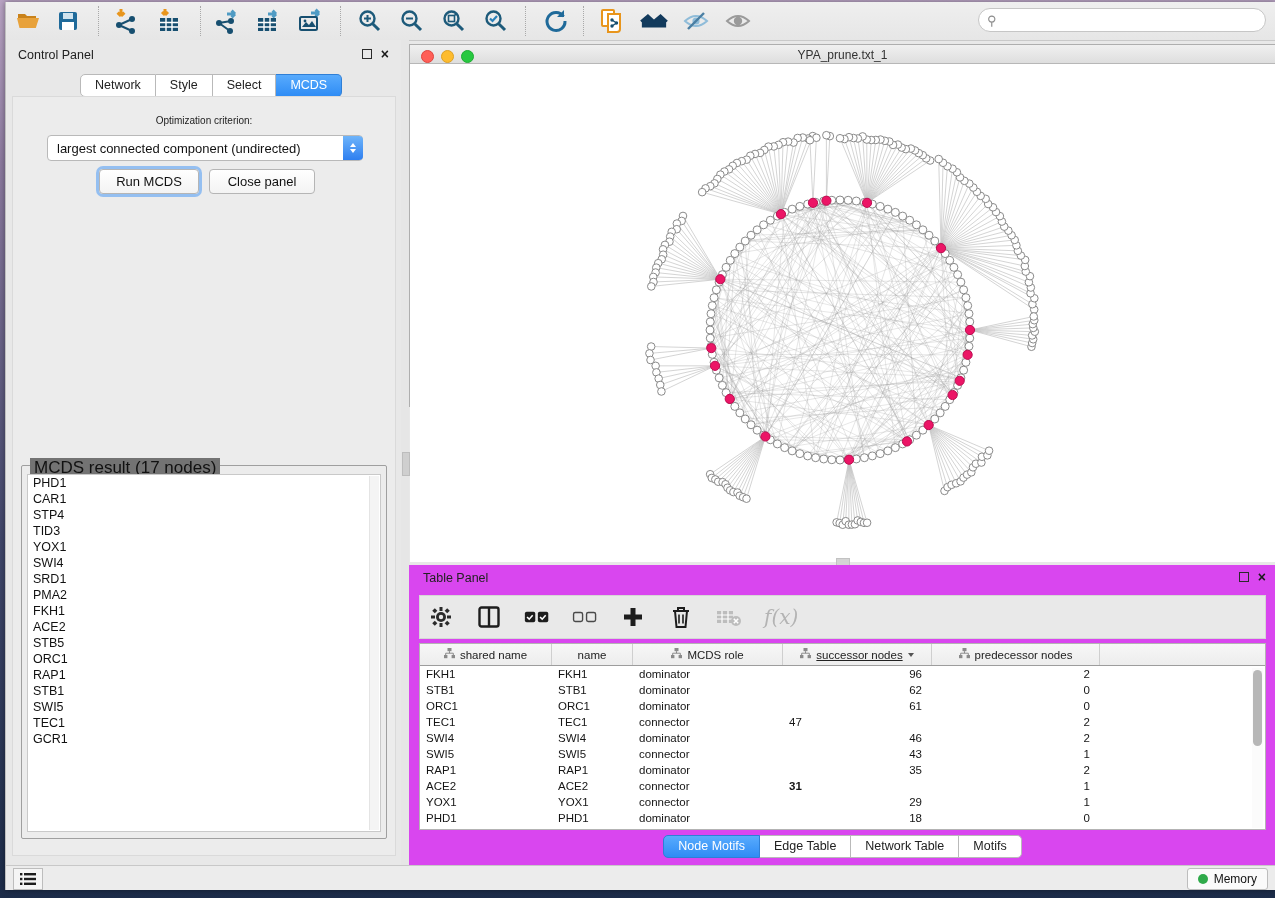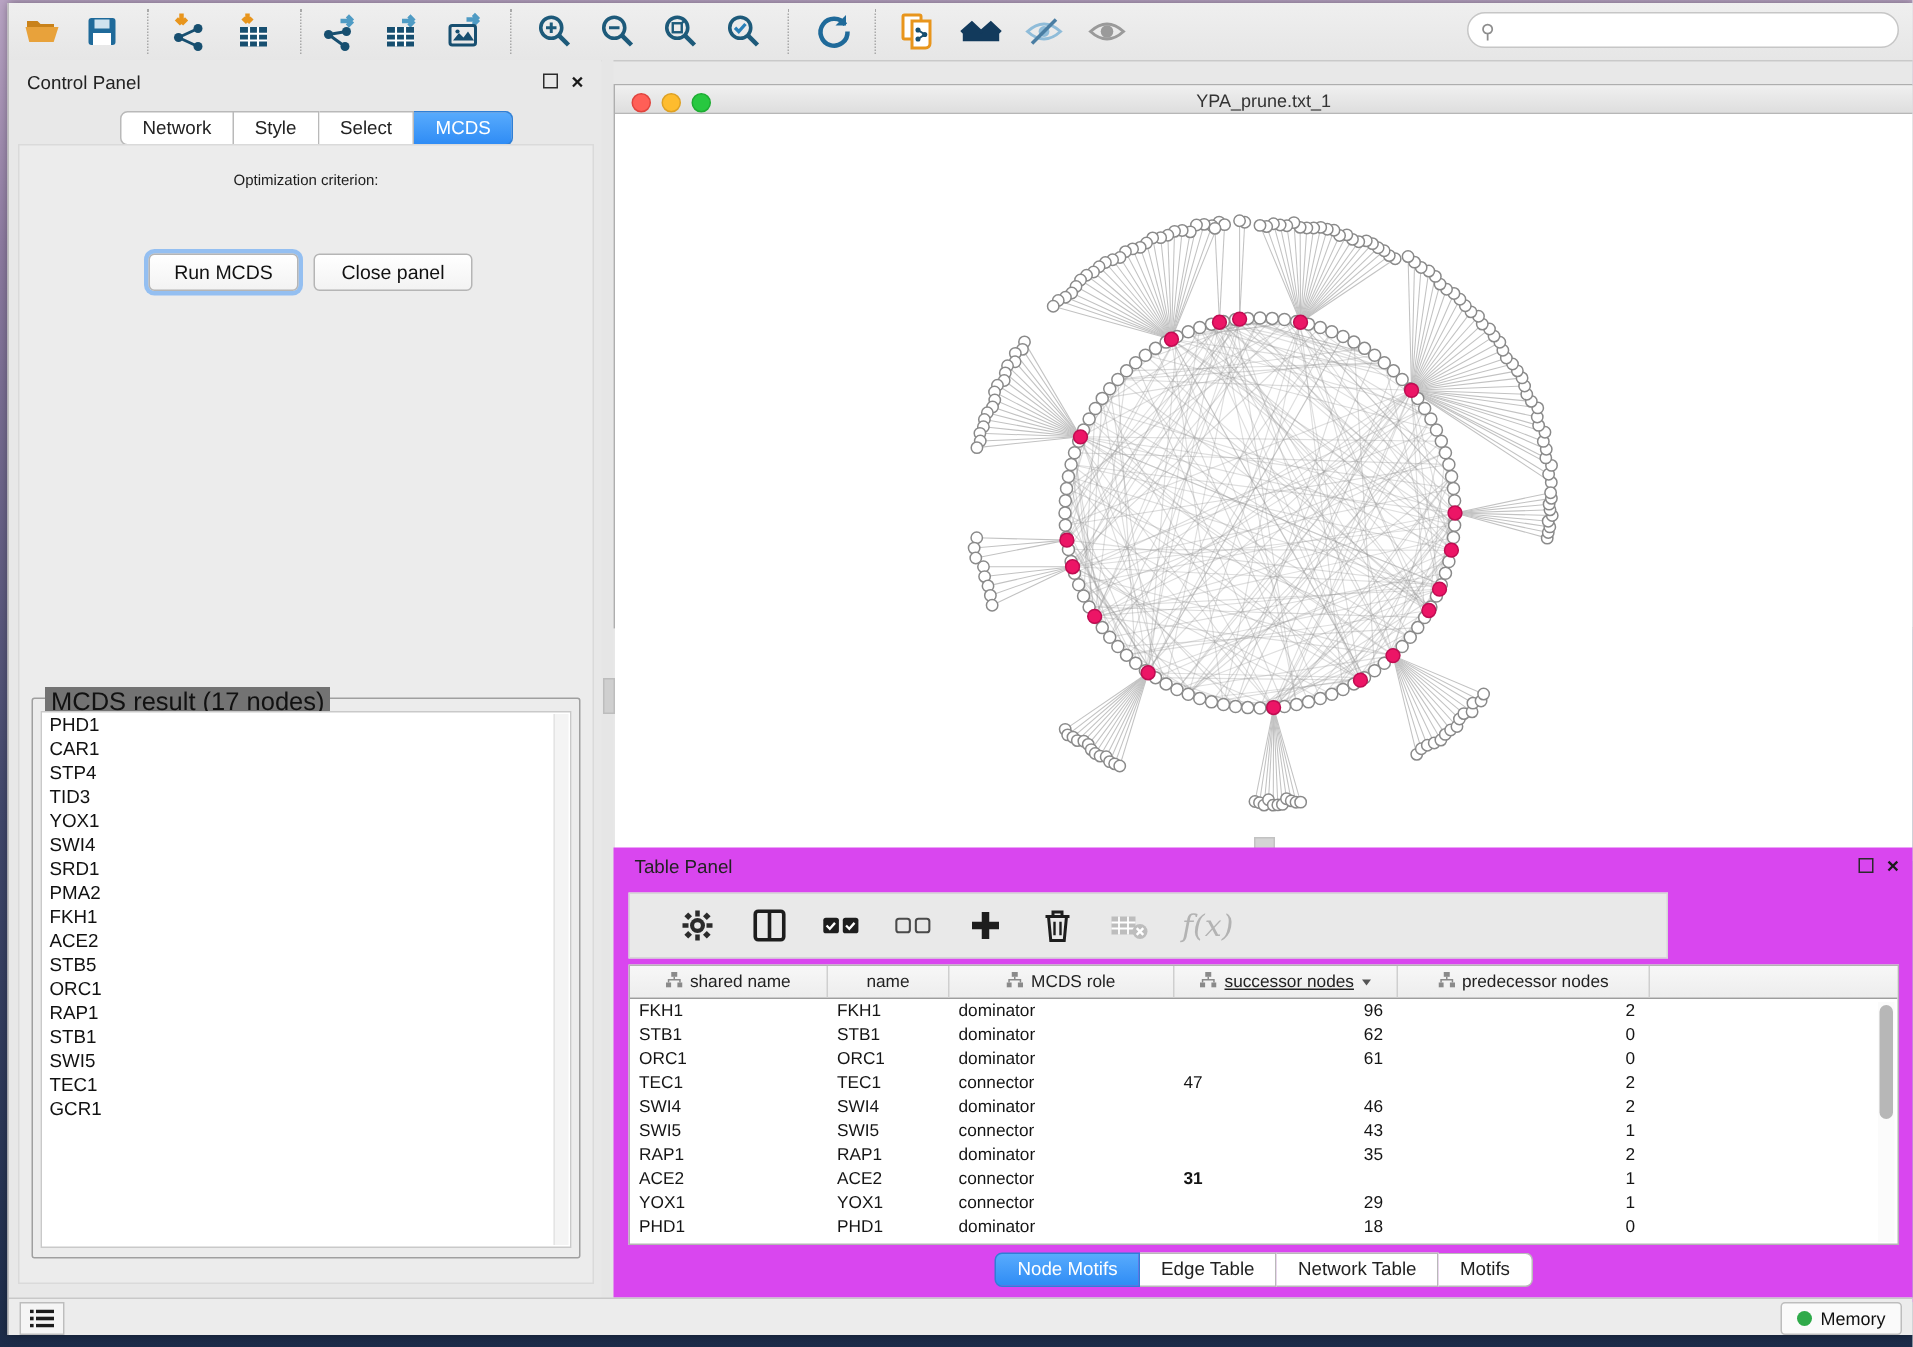--- a/index.html
+++ b/index.html
@@ -46,31 +46,31 @@
   #mcds-legend{position:absolute;left:8px;top:-8px;background:#737373;padding:0 4px;font-size:17px;color:#111}
   #mcds-listbox{position:absolute;left:5px;top:8px;width:352px;height:356px;background:#fff;border:1px solid #c9c9c9;overflow:hidden}
   .mcds-item{font-size:12.5px;color:#111;padding:0 0 0 5px;line-height:16px}
   #mcds-scroll{position:absolute;right:1px;top:1px;width:9px;height:354px;background:#f4f4f4;border-left:1px solid #e4e4e4}
   
   #vsplit{position:absolute;left:395px;top:38px;width:8px;height:826px;background:#e6e6e6}
   #vsplit .grip{position:absolute;left:1px;top:412px;width:6px;height:22px;background:#cfcfcf;border:1px solid #bdbdbd}
   #hsplit-grip{position:absolute;left:427px;top:518px;width:12px;height:8px;background:#d4d4d4;border:1px solid #c2c2c2}
   
   #right{position:absolute;left:403px;top:38px;width:867px;height:826px}
-  #netwin{position:absolute;left:0;top:16px;width:867px;height:363px;border:1px solid #aeaeae;box-sizing:border-box;background:#fff}
+  #netwin{position:absolute;left:0;top:4px;width:867px;height:363px;border:1px solid #aeaeae;box-sizing:border-box;background:#fff}
   #nettitle{position:absolute;left:0;top:0;width:100%;height:19px;background:linear-gradient(#f0f0f0,#dedede);
             border-bottom:1px solid #b7b7b7;box-sizing:border-box}
   #nettitle .name{position:absolute;width:100%;text-align:center;top:3px;font-size:12px;color:#333}
   .light{position:absolute;top:4.5px;width:11px;height:11px;border-radius:50%}
   #netcanvas{position:absolute;left:0;top:19px;width:865px;height:498px;background:#fff}
   
   #tpanel{position:absolute;left:0;top:525px;width:867px;height:303px;background:#d946ef}
   #tpanel-title{position:absolute;left:14px;top:6px;font-size:12.5px;color:#222}
-  #ttoolbar{position:absolute;left:10px;top:30px;width:693px;height:44px;background:#e9e9e9;border:1px solid #d6d6d6;
-            display:flex;align-items:center;gap:22px;padding-left:32px;box-sizing:border-box}
+  #ttoolbar{position:absolute;left:10px;top:30px;width:847px;height:44px;background:#e9e9e9;border:1px solid #d6d6d6;
+            display:flex;align-items:center;gap:22px;padding-left:8px;box-sizing:border-box}
   .ticon{display:flex;align-items:center;justify-content:center;width:26px;height:26px}
   .fx{font-family:"DejaVu Serif",serif;font-style:italic;font-size:20px;color:#b3b3b3}
   #ntable{position:absolute;left:10px;top:78px;width:847px;height:187px;background:#fff;border:1px solid #b3b3b3;box-sizing:border-box;overflow:hidden}
   #thead{display:flex;height:21px;background:linear-gradient(#f7f7f7,#ededed);border-bottom:1px solid #9d9d9d}
   .th{display:flex;align-items:center;font-size:11.5px;color:#222;border-right:1px solid #cfcfcf;box-sizing:border-box;justify-content:center;gap:5px}
   .tr{display:flex;height:16px;align-items:center}
   .td{font-size:11.5px;color:#151515;box-sizing:border-box;padding:0 10px 0 6px;white-space:nowrap}
   .chev{width:0;height:0;border-left:3.5px solid transparent;border-right:3.5px solid transparent;border-top:4px solid #555}
   #tscroll{position:absolute;right:2px;top:24px;width:11px;height:160px;background:#fbfbfb}
   #tthumb{position:absolute;left:1px;top:2px;width:9px;height:76px;border-radius:5px;background:#b7b7b7}
@@ -225,20 +225,27 @@
       <span class="winx">×</span>
     </div>
     <div class="tabstrip" style="left:74px;top:34px">
       <span class="tab">Network</span>
       <span class="tab">Style</span>
       <span class="tab">Select</span>
       <span class="tab sel">MCDS</span>
     </div>
     <div id="cpanel-inner">
       <div id="opt-label">Optimization criterion:</div>
+      <div id="criterion">
+        <span class="val">largest connected component (undirected)</span>
+        <span class="stepper">
+            <i class="up"></i>
+            <i class="dn"></i>
+          </span>
+      </div>
       <div class="btn focus" style="left:86px;top:72px;width:98px">Run MCDS</div>
       <div class="btn" style="left:196px;top:72px;width:104px">Close panel</div>
       <div id="mcds-fieldset">
         <span id="mcds-legend">MCDS result (17 nodes)</span>
         <div id="mcds-listbox">
           <div id="mcds-scroll"></div>
         <div class="mcds-item">PHD1</div>
             <div class="mcds-item">CAR1</div>
             <div class="mcds-item">STP4</div>
             <div class="mcds-item">TID3</div>

